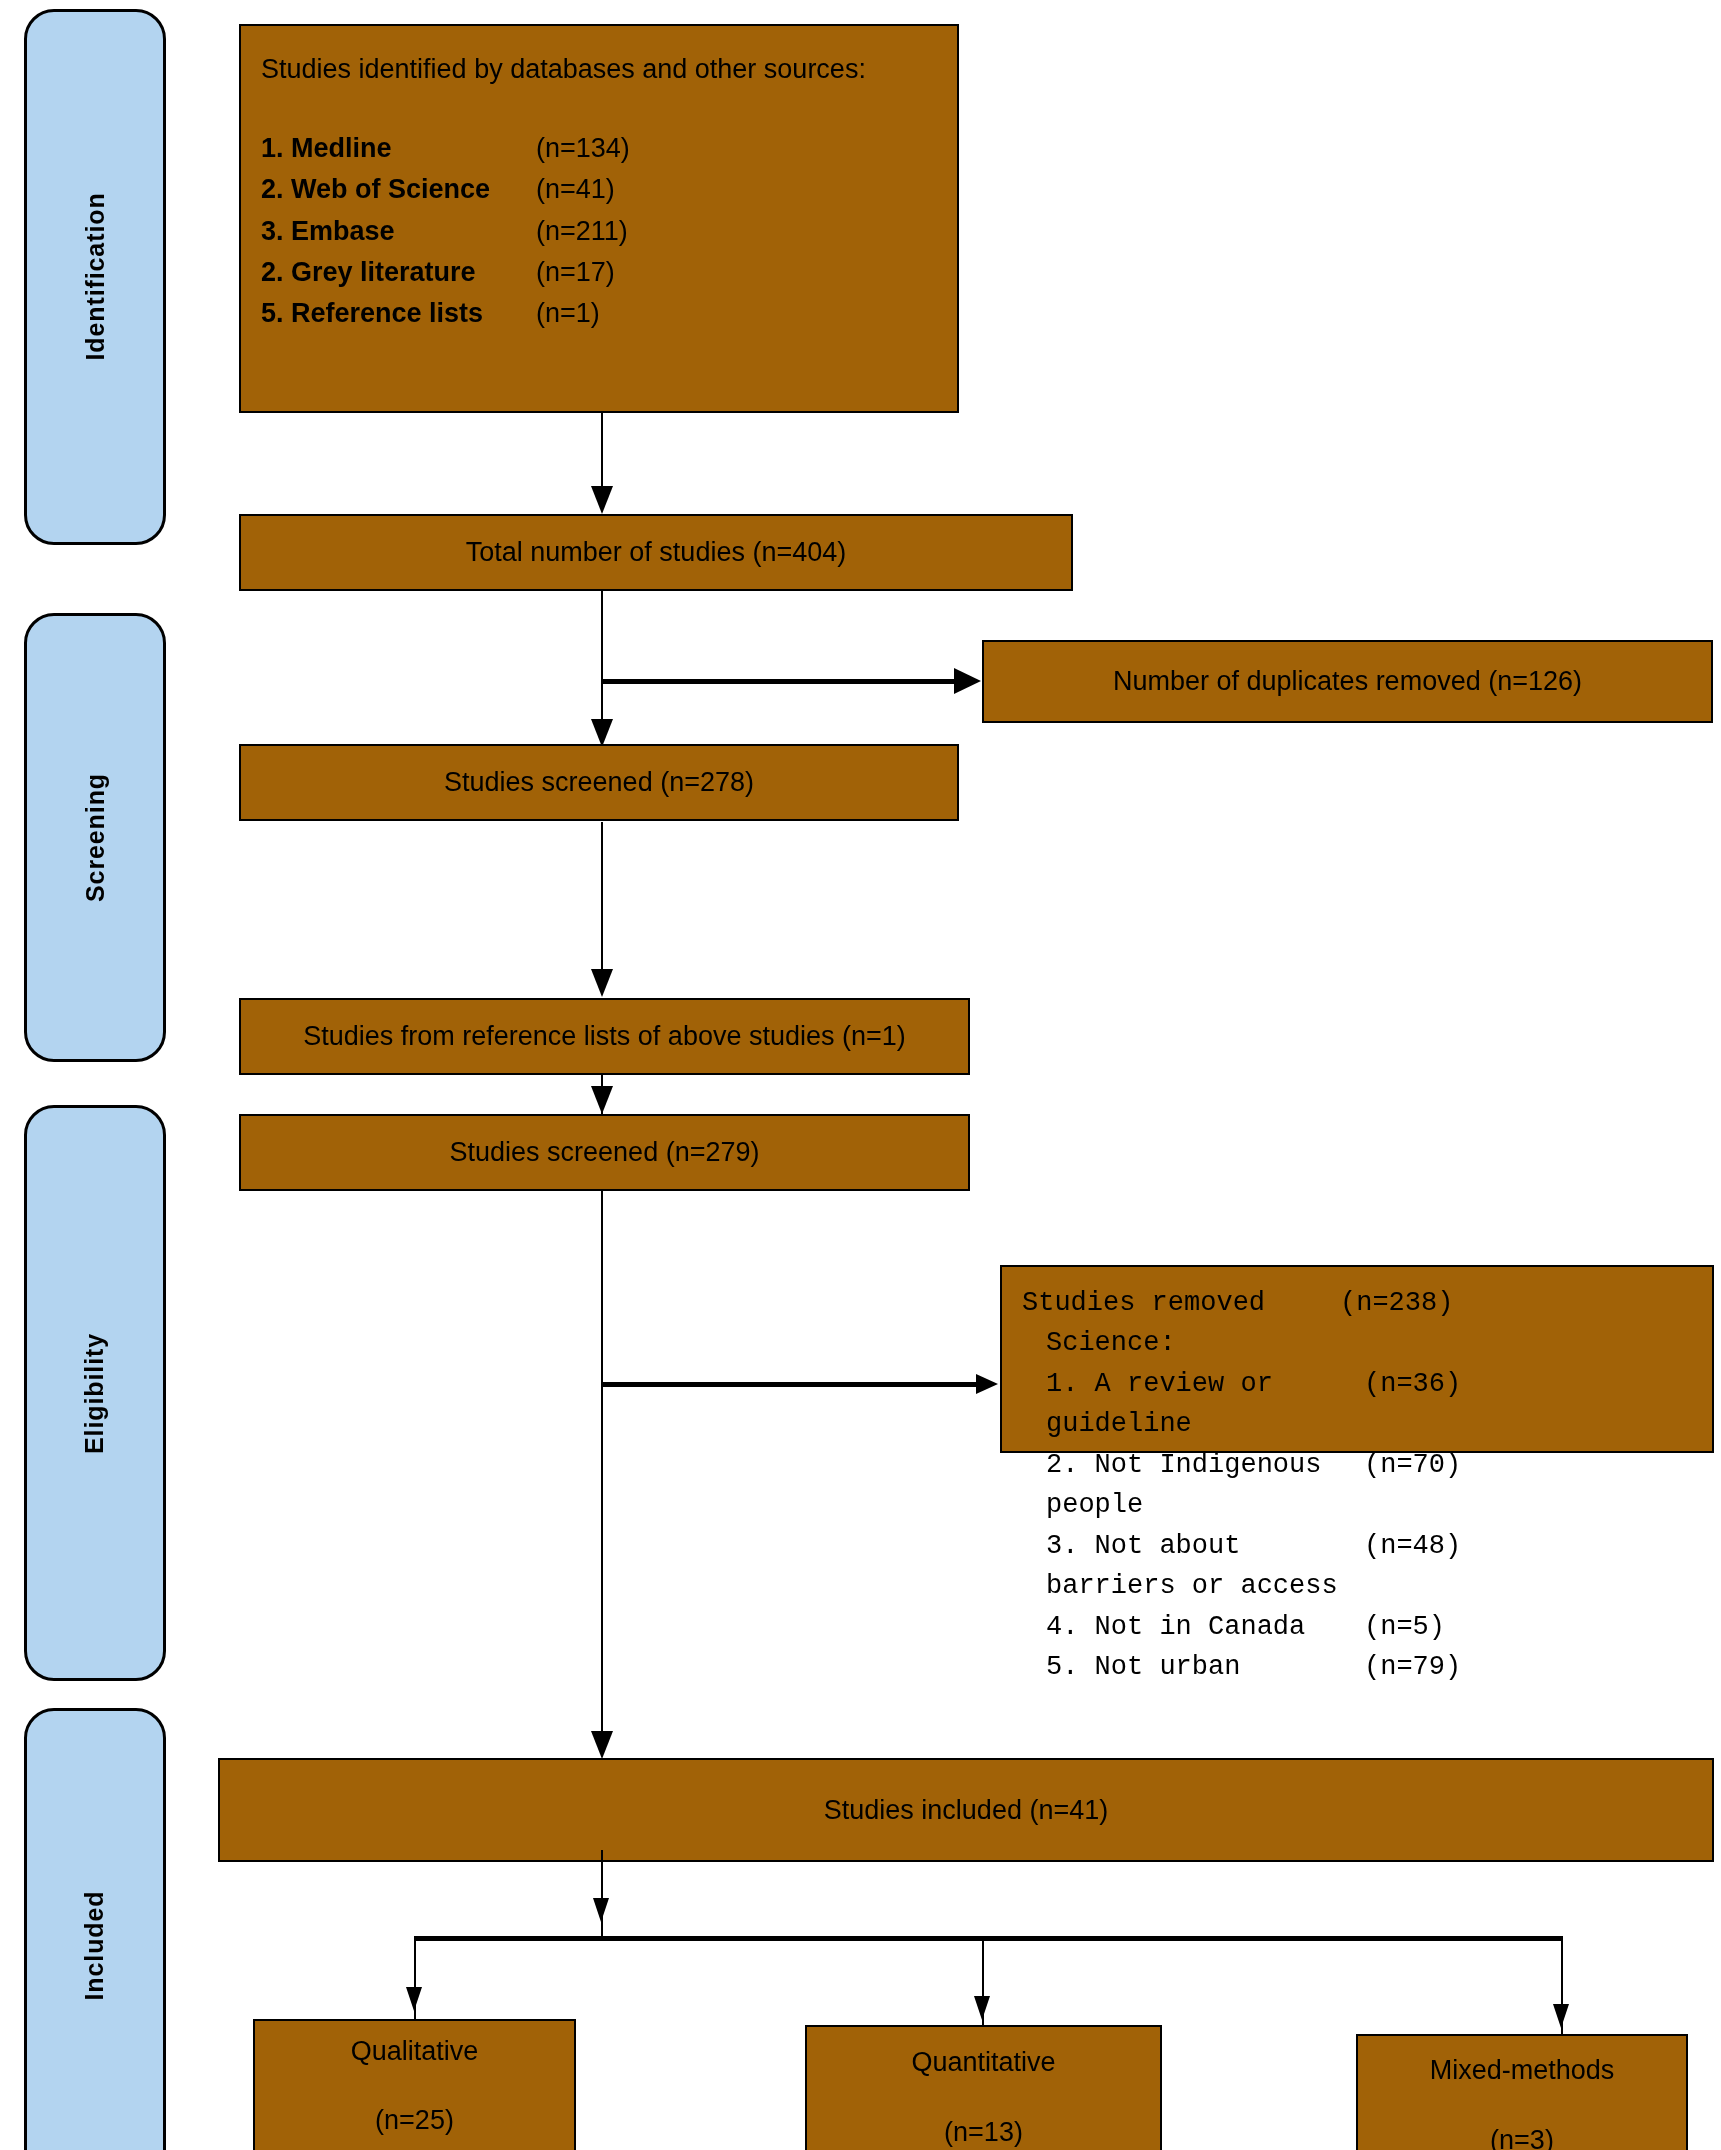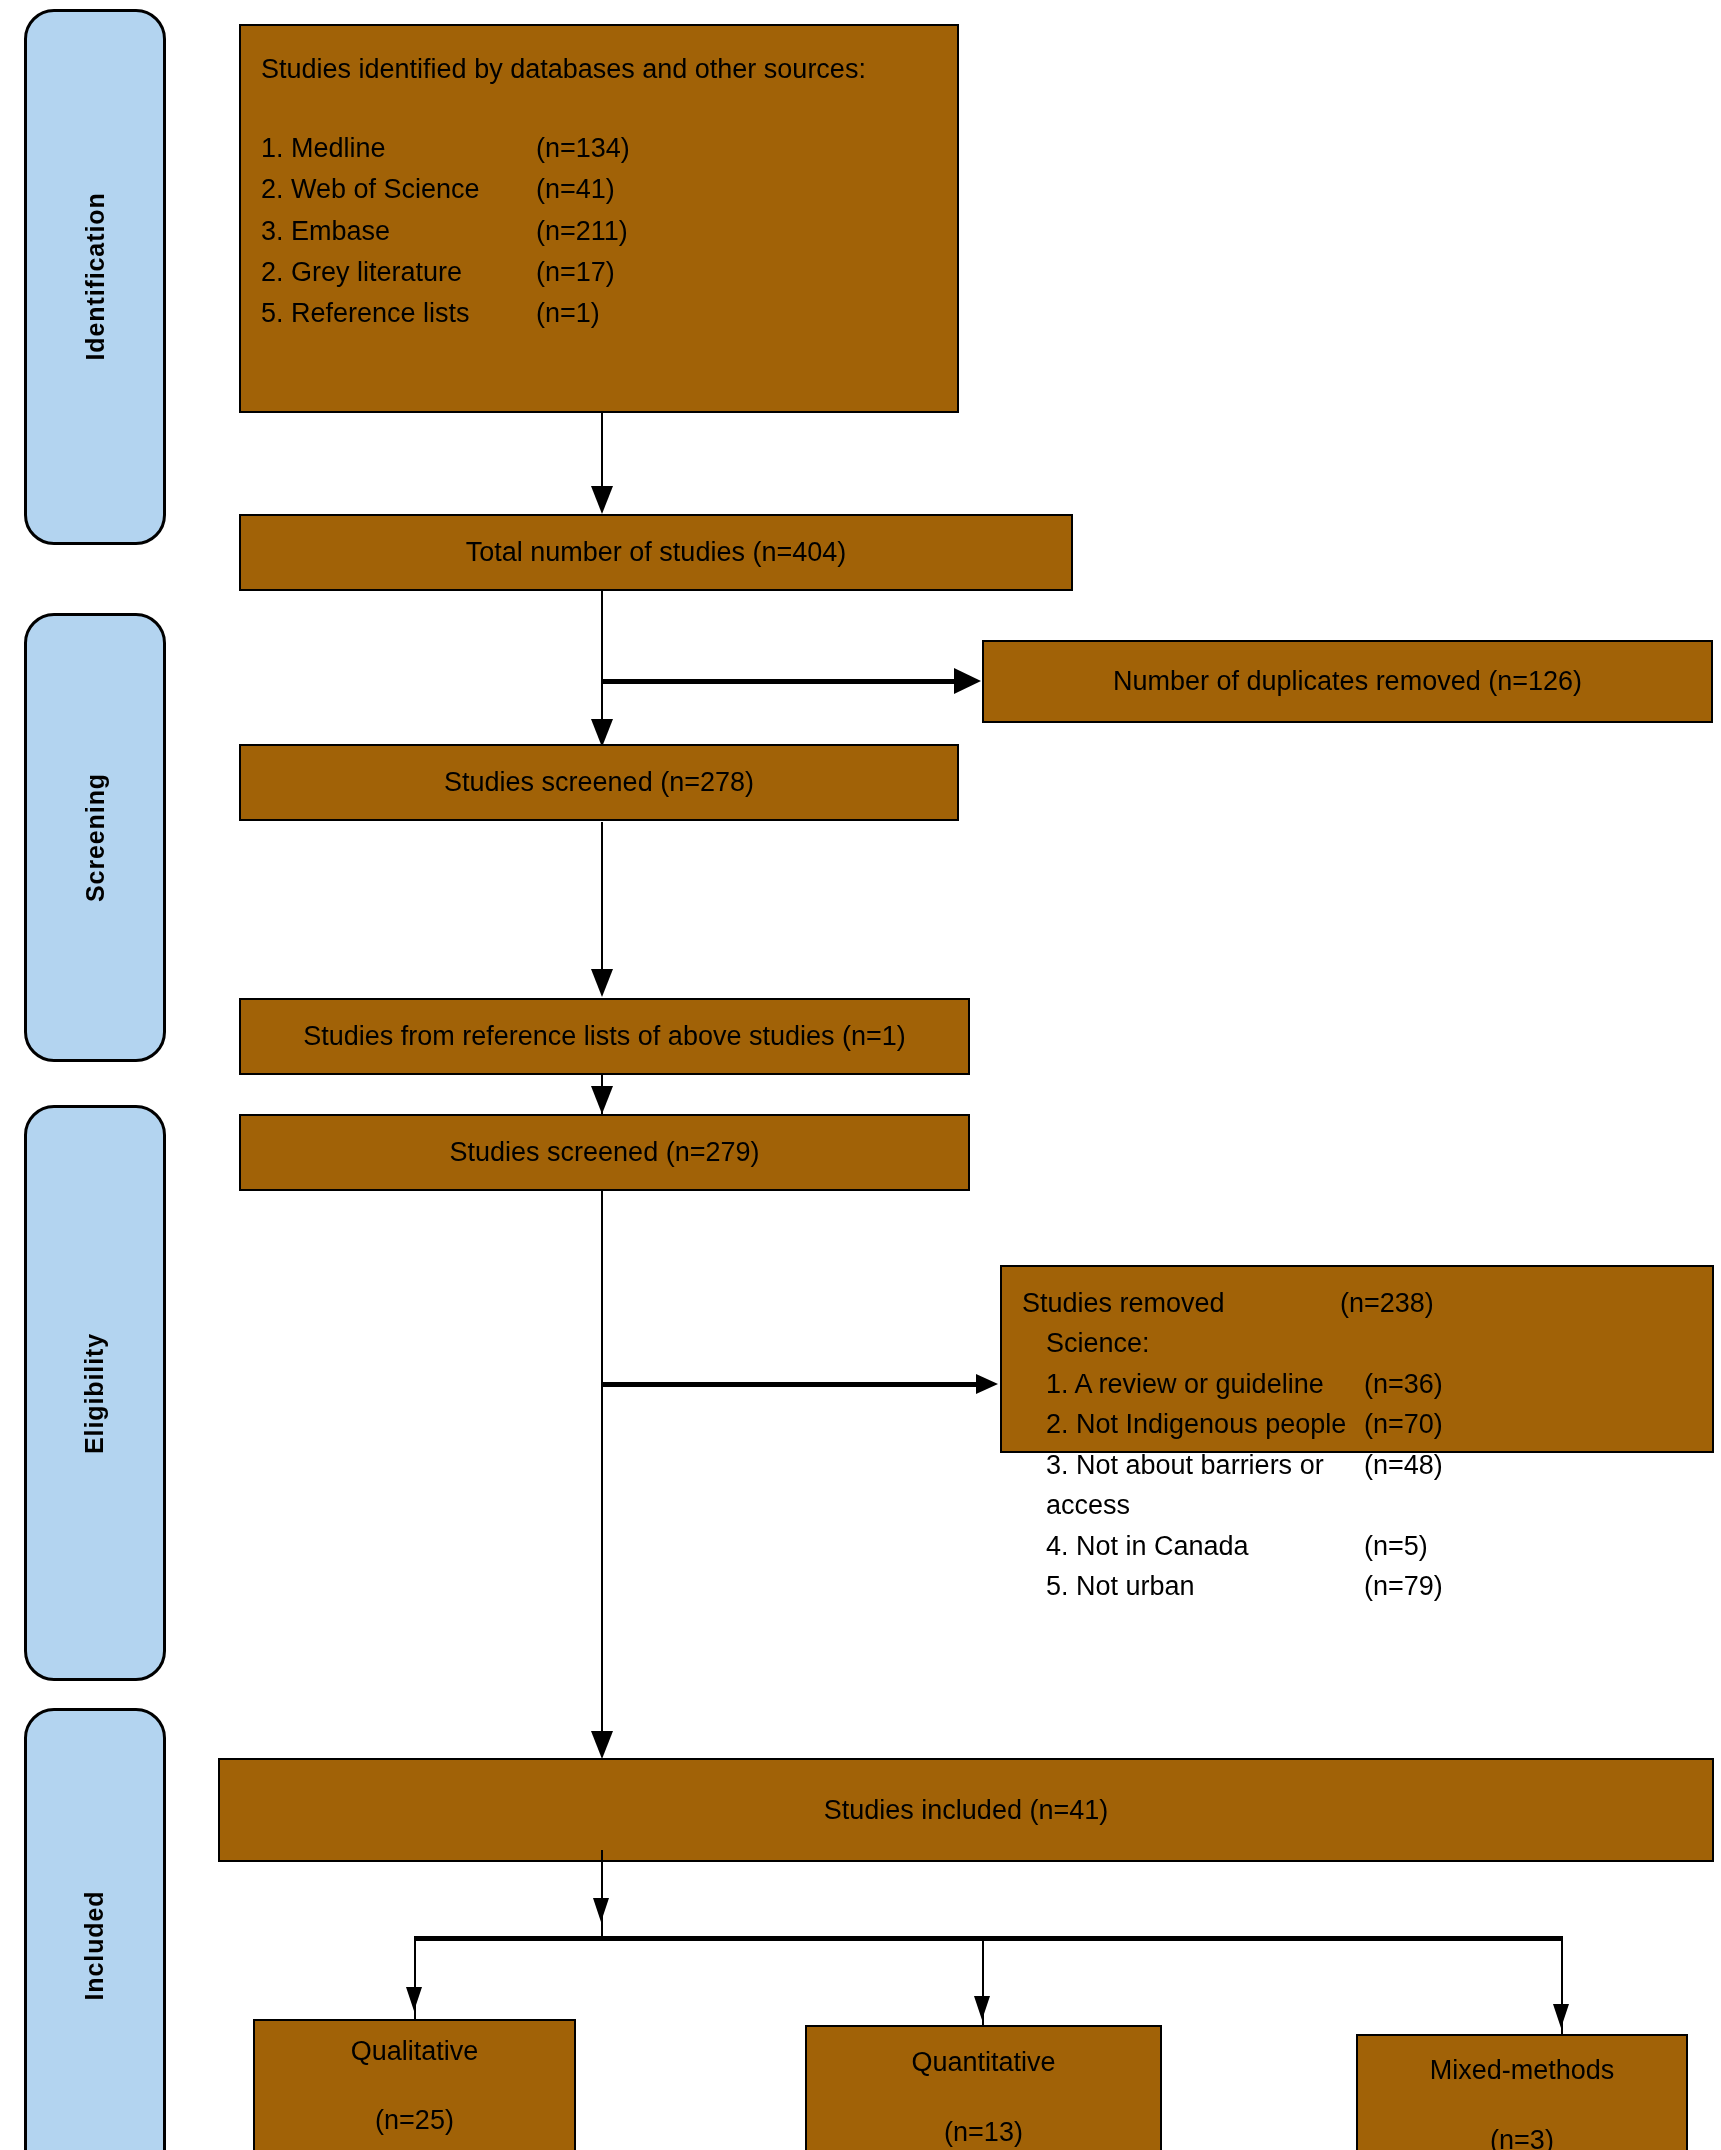--- a/index.html
+++ b/index.html
@@ -50,21 +50,21 @@
   }
   .node.center{justify-content:center;text-align:center;}
   .node.left{justify-content:flex-start;text-align:left;}
   .node.col{flex-direction:column;justify-content:center;}
 
   .node .pad{padding:0 20px;width:100%;box-sizing:border-box;}
 
   .srcbox-title{font-size:27px;margin-bottom:41px;}
   .srclist{width:100%;}
   .srcrow{display:flex;font-size:27px;line-height:1.52;}
-  .srcrow .s-lbl{width:275px;flex:0 0 275px;}
+  .srcrow .s-lbl{width:275px;flex:0 0 275px;font-weight:bold;}
   .srcrow .s-num{flex:0 0 auto;}
 
   .remrow{display:flex;font-size:27px;line-height:1.50;}
   .remrow .r-lbl{width:318px;flex:0 0 318px;}
   .remrow .r-num{flex:0 0 auto;}
   .indent1{padding-left:24px;}
 
   .stackline{font-size:27px;line-height:1.2;}
   .stackline.gap{margin-top:37px;}
 
@@ -182,21 +182,21 @@
   <div class="node center" style="left:239px; top:1114px; width:731px; height:77px;">
     <div class="pad">Studies screened (n=279)</div>
   </div>
 
   <div class="vline" style="left:601px; top:1191px; height:544px;"></div>
   <div class="arrow-down" style="left:591px; top:1731px;"></div>
 
   <div class="hline thick" style="left:601px; top:1382px; width:377px;"></div>
   <div class="arrow-right small" style="left:976px; top:1374px;"></div>
 
-  <div class="node left col" style="left:1000px; top:1265px; width:714px; height:188px; align-items:flex-start; justify-content:flex-start;">
+  <div class="node left col" style="left:1000px; top:1265px; width:714px; height:188px; align-items:flex-start; justify-content:flex-start;font-family:Liberation Mono, monospace;">
     <div class="pad" style="padding-top:15.5px;">
       <div class="remrow">
         <span class="r-lbl">Studies removed</span>
         <span class="r-num">(n=238)</span>
       </div>
       <div class="remrow indent1">
         <span class="r-lbl">Science:</span>
       </div>
       <div class="remrow indent1">
         <span class="r-lbl">1. A review or guideline</span>

